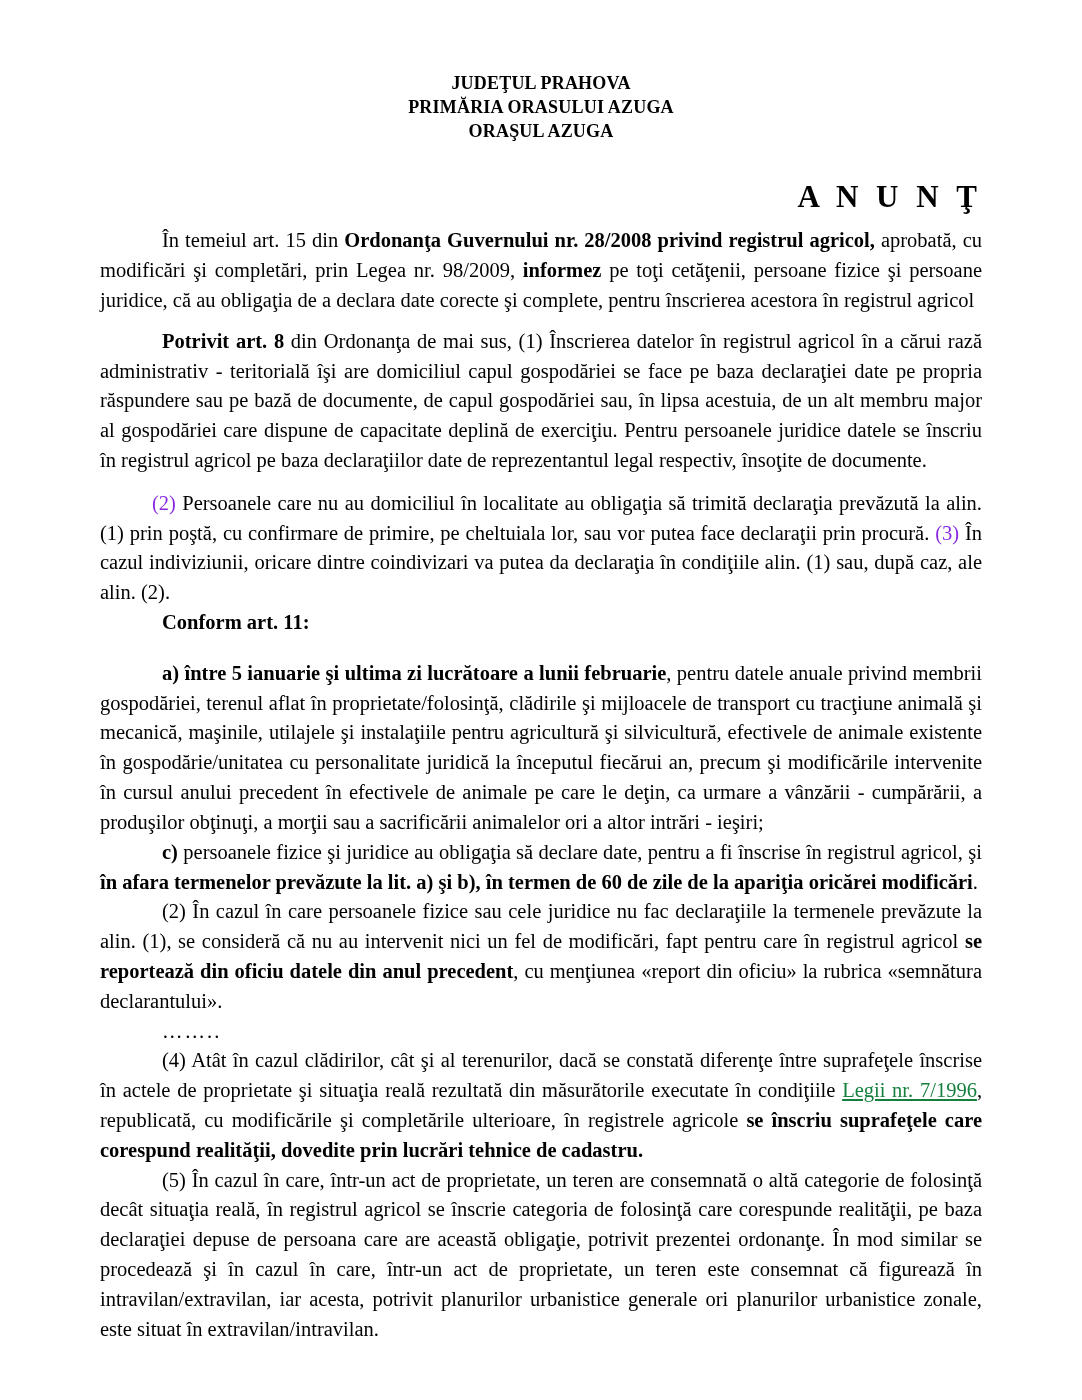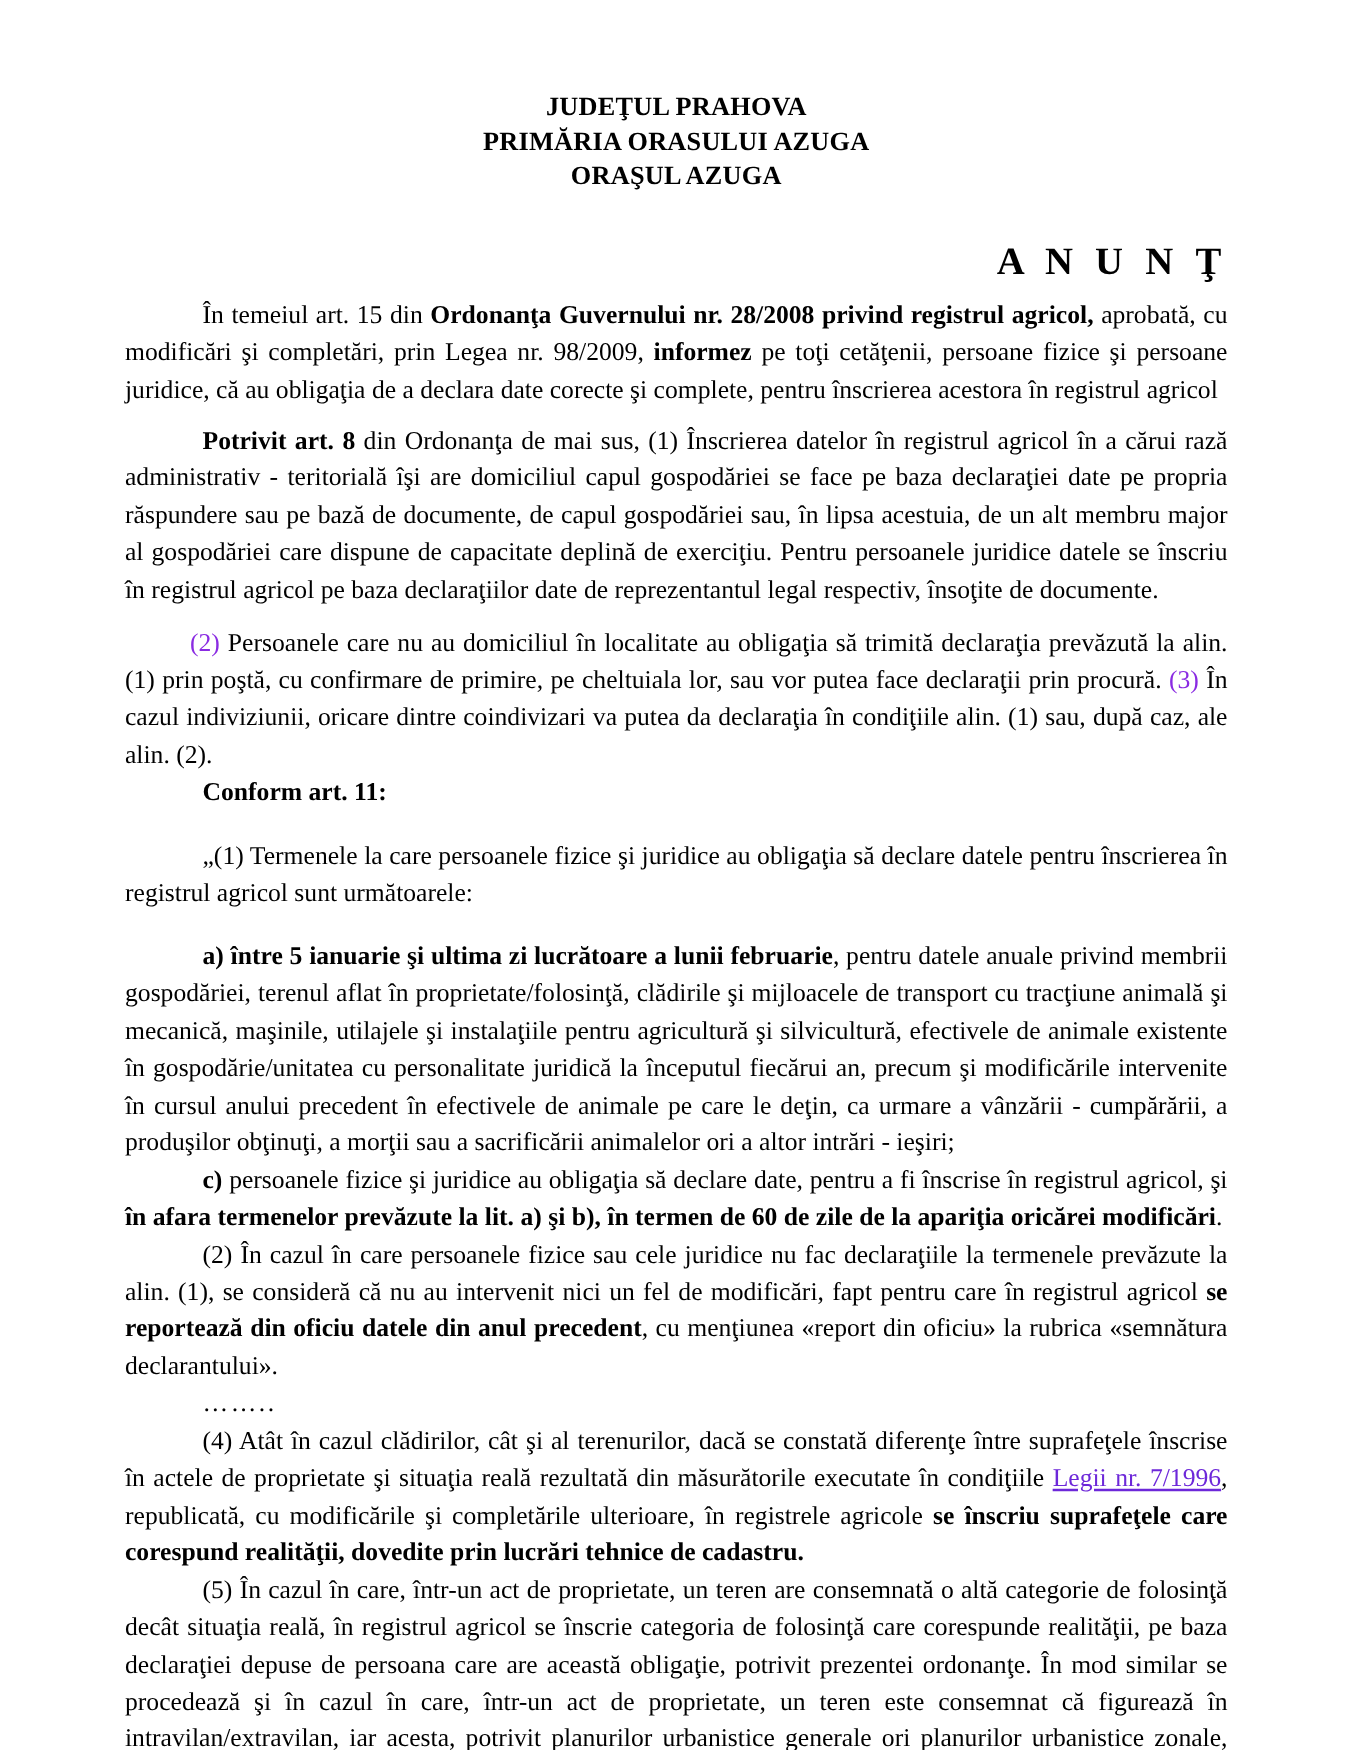--- a/index.html
+++ b/index.html
@@ -16,21 +16,21 @@
   .page {
     width: 1082px;
     min-height: 1400px;
     box-sizing: border-box;
     padding: 72px 100px 40px 100px;
     background: #ffffff;
   }
   .header-block {
     text-align: center;
     font-weight: bold;
-    font-size: 21px;
+    font-size: 18px;
     line-height: 1.32;
     letter-spacing: 0.2px;
   }
   .title {
     text-align: right;
     font-weight: bold;
     font-size: 31px;
     letter-spacing: 5px;
     margin-top: 36px;
     margin-bottom: 10px;
@@ -53,21 +53,21 @@
   }
   .space-before {
     margin-top: 21px;
   }
   .space-before-lg {
     margin-top: 11px;
   }
   b, .bold { font-weight: bold; }
   .purple { color: #8a2be2; }
   .link {
-    color: #6d28d9;
+    color: #15803d;
   }
   .dots {
     display: block;
     text-indent: 62px;
     letter-spacing: 2px;
   }
 </style>
 </head>
 <body>
 
@@ -84,21 +84,20 @@
   <div class="body-text">
 
     <p class="p-indent space-before-lg"><span>În temeiul art. 15 din </span><b>Ordonanţa Guvernului nr. 28/2008 privind registrul agricol,</b><span> aprobată, cu modificări şi completări, prin Legea nr. 98/2009, </span><b>informez</b><span> pe toţi cetăţenii, persoane fizice şi persoane juridice, că au obligaţia de a declara date corecte şi complete, pentru înscrierea acestora în registrul agricol</span></p>
 
     <p class="p-indent space-before-lg"><b>Potrivit art. 8</b><span> din Ordonanţa de mai sus, (1) Înscrierea datelor în registrul agricol în a cărui rază administrativ - teritorială îşi are domiciliul capul gospodăriei se face pe baza declaraţiei date pe propria răspundere sau pe bază de documente, de capul gospodăriei sau, în lipsa acestuia, de un alt membru major al gospodăriei care dispune de capacitate deplină de exerciţiu. Pentru persoanele juridice datele se înscriu în registrul agricol pe baza declaraţiilor date de reprezentantul legal respectiv, însoţite de documente.</span></p>
 
     <p class="p-indent-small"><span class="purple">(2)</span><span> Persoanele care nu au domiciliul în localitate au obligaţia să trimită declaraţia prevăzută la alin. (1) prin poştă, cu confirmare de primire, pe cheltuiala lor, sau vor putea face declaraţii prin procură. </span><span class="purple">(3)</span><span> În cazul indiviziunii, oricare dintre coindivizari va putea da declaraţia în condiţiile alin. (1) sau, după caz, ale alin. (2).</span></p>
 
     <p class="p-indent"><b>Conform art. 11:</b></p>
 
-    <p class="p-indent space-before">„(1) Termenele la care persoanele fizice şi juridice au obligaţia să declare datele pentru înscrierea în registrul agricol sunt următoarele:</p>
 
     <p class="p-indent space-before"><b>a) între 5 ianuarie şi ultima zi lucrătoare a lunii februarie</b><span>, pentru datele anuale privind membrii gospodăriei, terenul aflat în proprietate/folosinţă, clădirile şi mijloacele de transport cu tracţiune animală şi mecanică, maşinile, utilajele şi instalaţiile pentru agricultură şi silvicultură, efectivele de animale existente în gospodărie/unitatea cu personalitate juridică la începutul fiecărui an, precum şi modificările intervenite în cursul anului precedent în efectivele de animale pe care le deţin, ca urmare a vânzării - cumpărării, a produşilor obţinuţi, a morţii sau a sacrificării animalelor ori a altor intrări - ieşiri;</span></p>
 
 
     <p class="p-indent"><b>c)</b><span> persoanele fizice şi juridice au obligaţia să declare date, pentru a fi înscrise în registrul agricol, şi </span><b>în afara termenelor prevăzute la lit. a) şi b), în termen de 60 de zile de la apariţia oricărei modificări</b><span>.</span></p>
 
     <p class="p-indent"><span> (2) În cazul în care persoanele fizice sau cele juridice nu fac declaraţiile la termenele prevăzute la alin. (1), se consideră că nu au intervenit nici un fel de modificări, fapt pentru care în registrul agricol </span><b>se reportează din oficiu datele din anul precedent</b><span>, cu menţiunea «report din oficiu» la rubrica «semnătura declarantului».</span></p>
 
     <p class="dots">……..</p>
 

